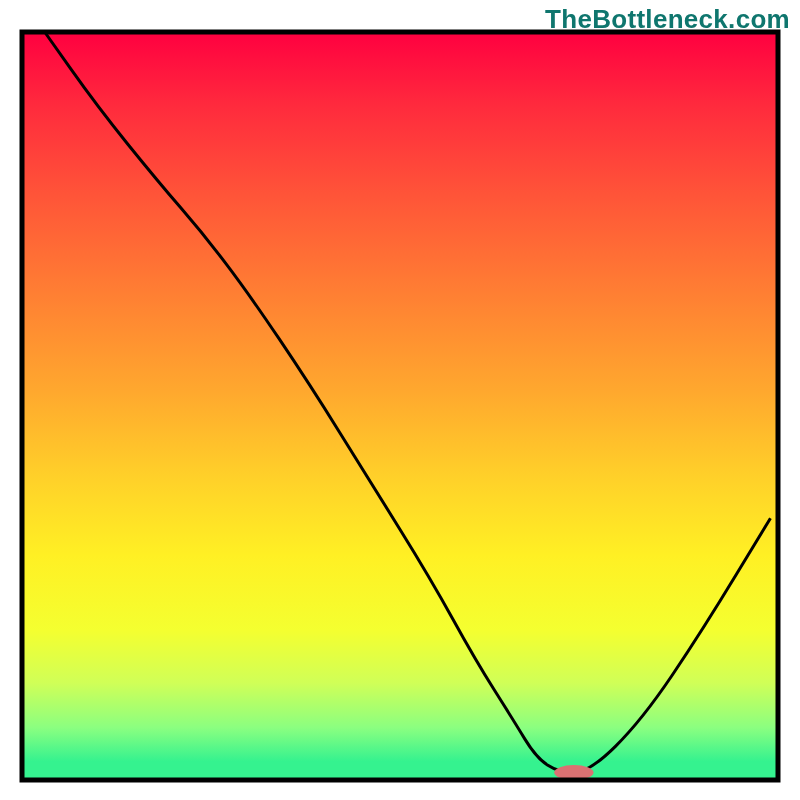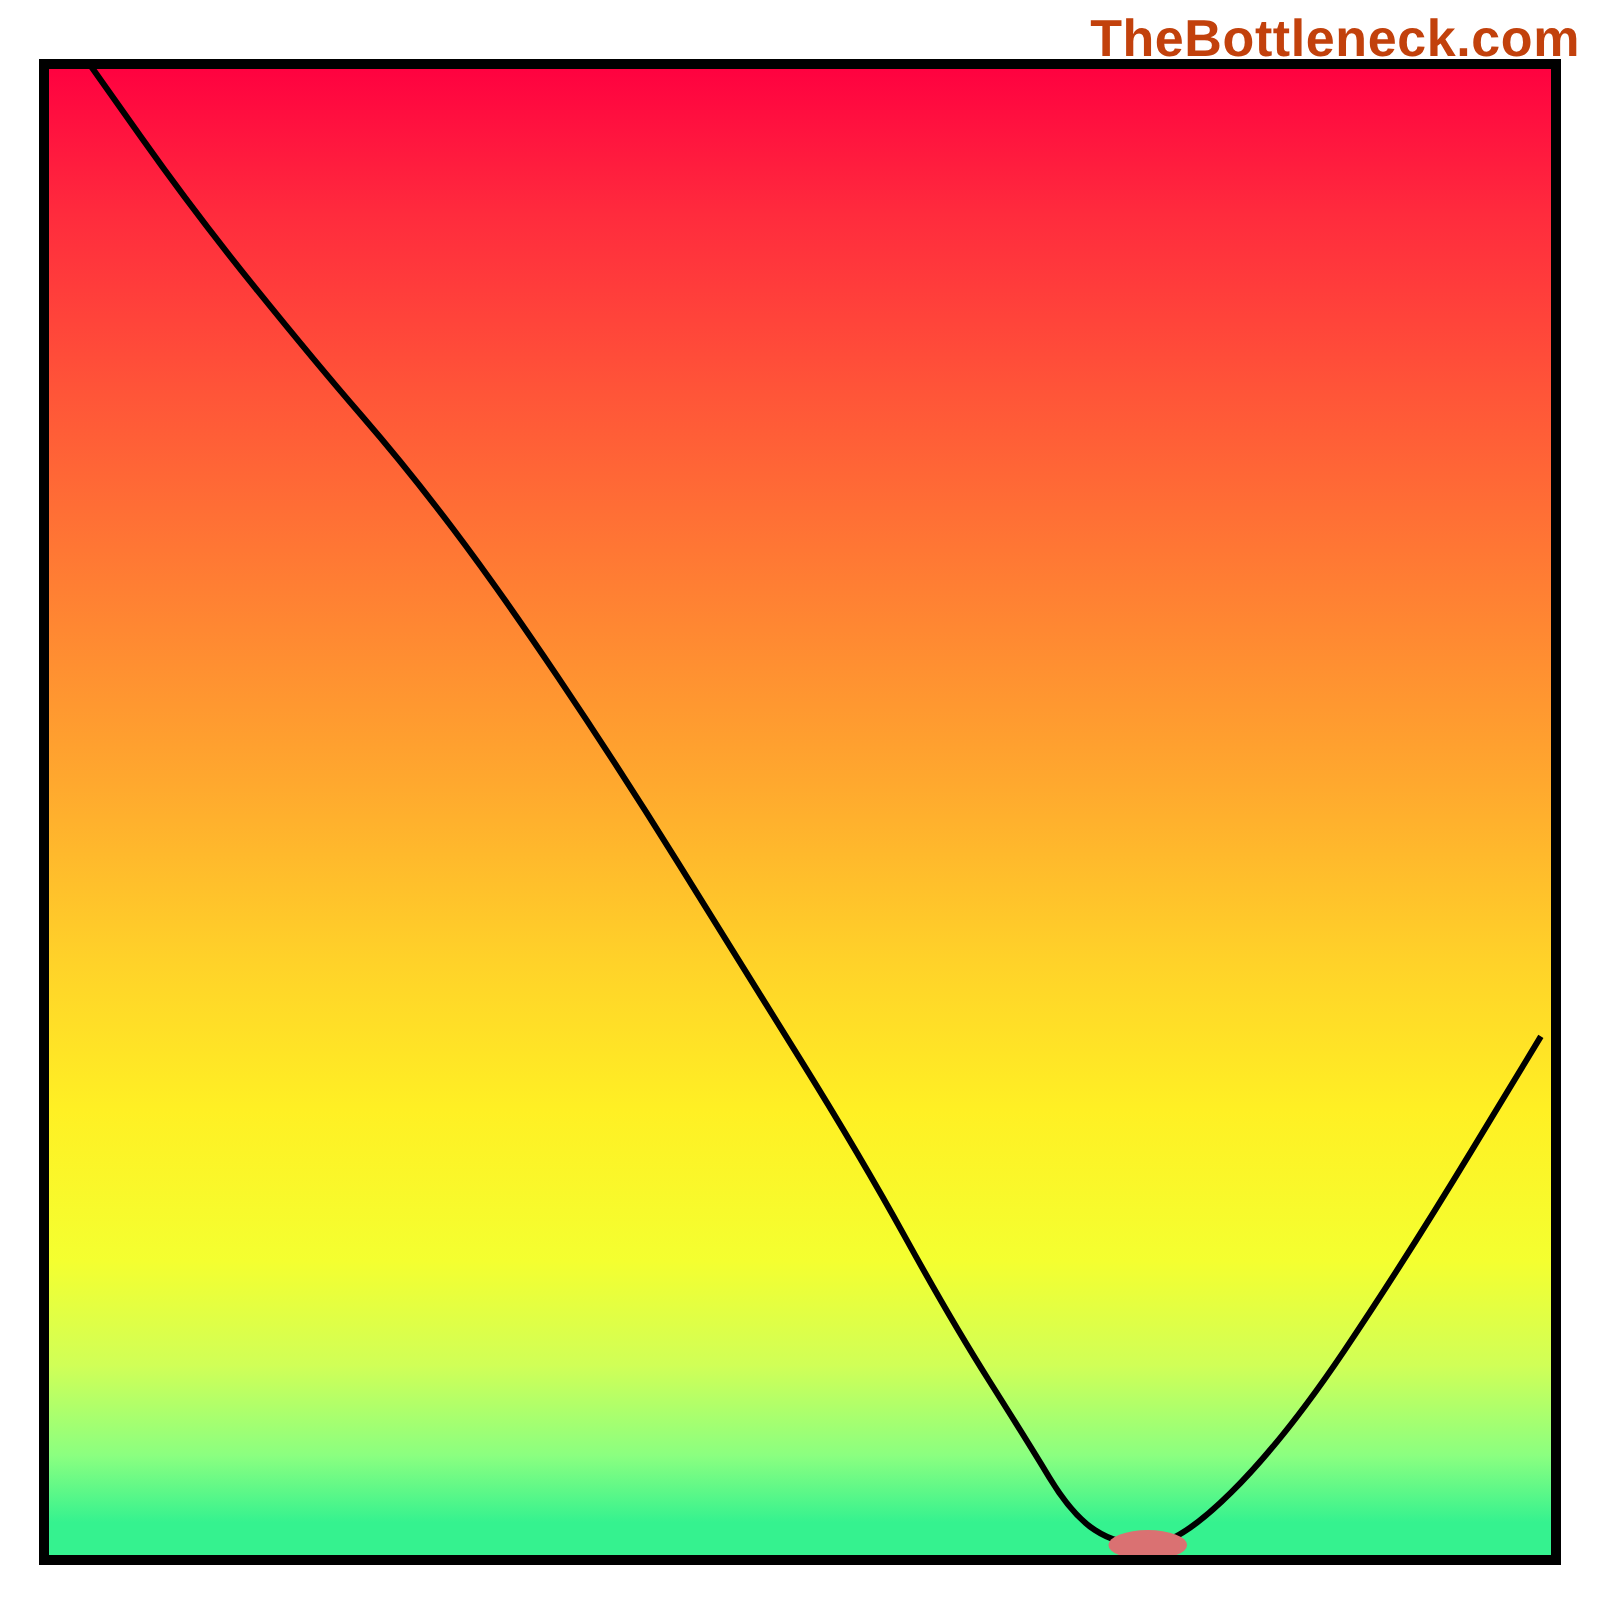--- a/index.html
+++ b/index.html
@@ -17,21 +17,21 @@
     width: 800px;
     height: 800px;
   }
   .watermark {
     position: absolute;
     top: 4px;
     right: 10px;
     font-family: Arial, Helvetica, sans-serif;
     font-size: 26px;
     font-weight: 600;
-    color: #c2410c;
+    color: #0f766e;
     letter-spacing: 0.3px;
   }
   svg {
     position: absolute;
     left: 0;
     top: 0;
   }
 </style>
 </head>
 <body>

